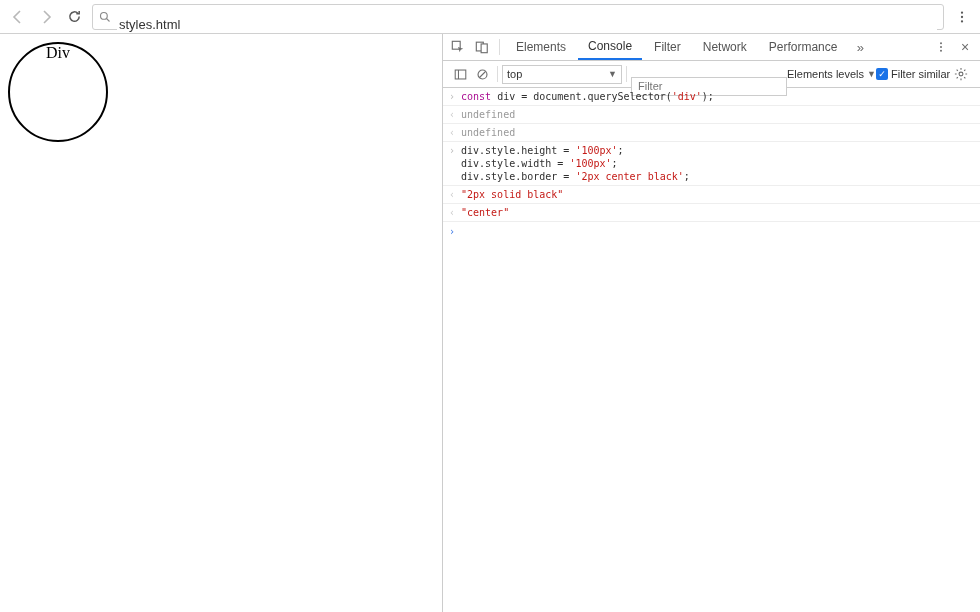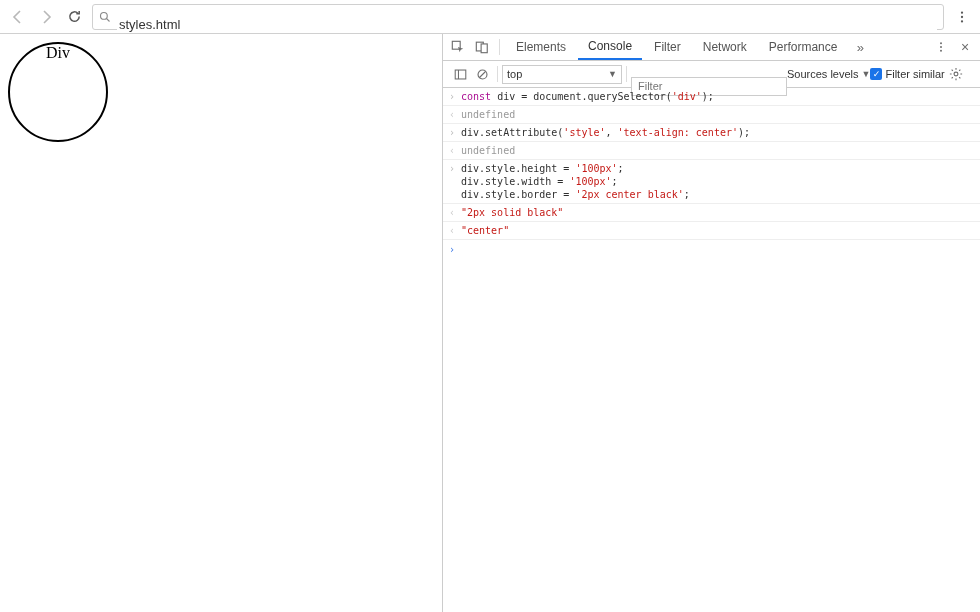--- a/index.html
+++ b/index.html
@@ -209,21 +209,21 @@
           </svg>
       </div>
       <div class="dt-sep"></div>
       <div class="ctx-select">
         <span>top</span>
         <span style="color:#666;font-size:9px;">▼</span>
       </div>
       <div class="dt-sep"></div>
       <input class="filter-box" placeholder="Filter" style="">
       <div class="lvl">
-        <span>Sources levels</span>
+        <span>Elements levels</span>
         <span style="color:#666;font-size:9px;">▼</span>
       </div>
       <div class="lvl">
         <span class="chk"></span>
         <span>Filter similar</span>
       </div>
       <div class="dt-icon">
         <svg width="14" height="14" viewBox="0 0 16 16">
             <circle cx="8" cy="8" r="2.2" fill="none" stroke="#6e6e6e" stroke-width="1.3"></circle>
             <path d="M8 1v2M8 13v2M1 8h2M13 8h2M3 3l1.4 1.4M11.6 11.6 13 13M13 3l-1.4 1.4M4.4 11.6 3 13" stroke="#6e6e6e" stroke-width="1.3"></path>
@@ -232,24 +232,20 @@
     </div>
 
     <div class="console-body" id="console-body">
         <div class="row">
           <div class="gutter in"></div>
           <div class="code"><span class="kw">const</span> div = document.querySelector(<span class="str">'div'</span>);</div>
         </div>
         <div class="row">
           <div class="gutter out"></div>
           <div class="code"><span class="undef">undefined</span></div>
-        </div>
-        <div class="row">
-          <div class="gutter in"></div>
-          <div class="code">div.setAttribute(<span class="str">'style'</span>, <span class="str">'text-align: center'</span>);</div>
         </div>
         <div class="row">
           <div class="gutter out"></div>
           <div class="code"><span class="undef">undefined</span></div>
         </div>
         <div class="row">
           <div class="gutter in"></div>
           <div class="code">div.style.height = <span class="str">'100px'</span>;
 div.style.width = <span class="str">'100px'</span>;
 div.style.border = <span class="str">'2px center black'</span>;</div>

